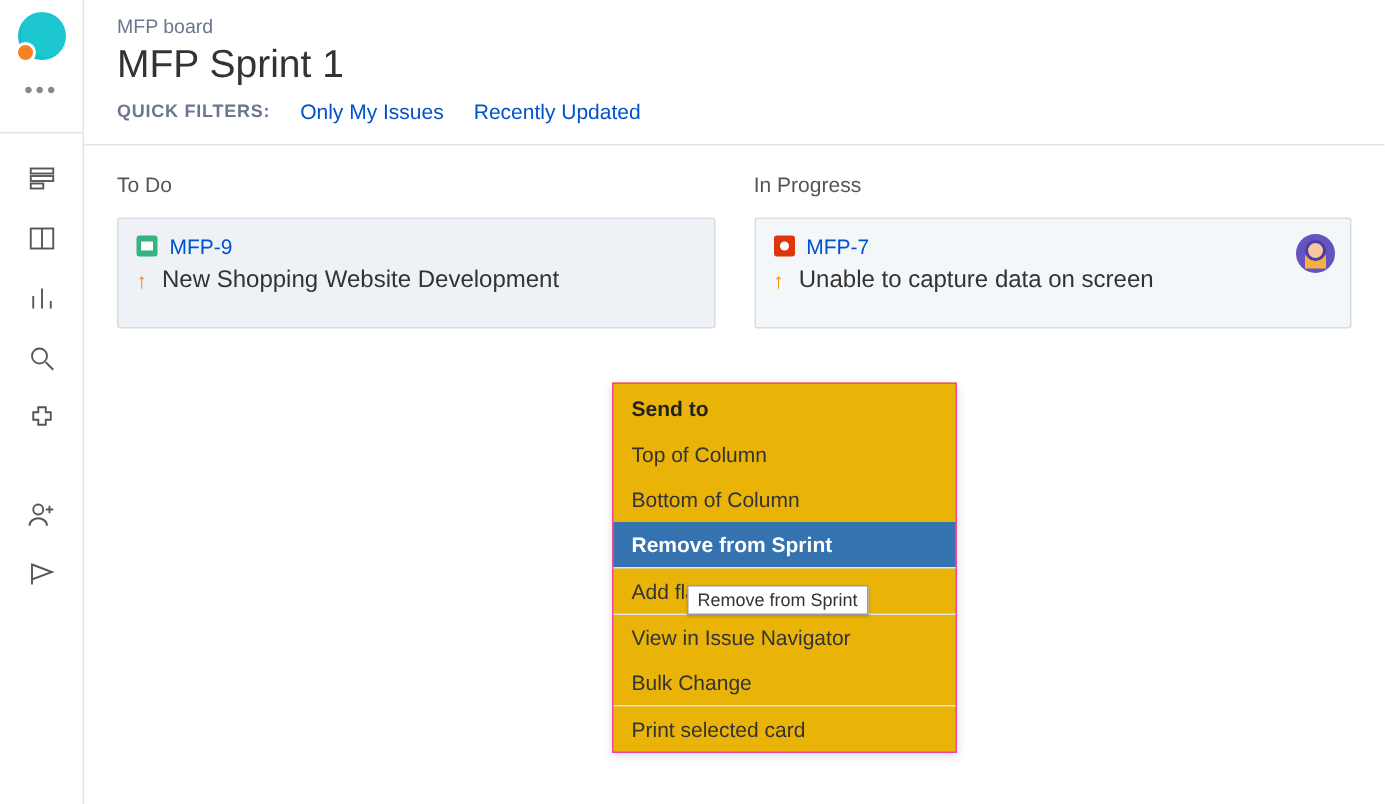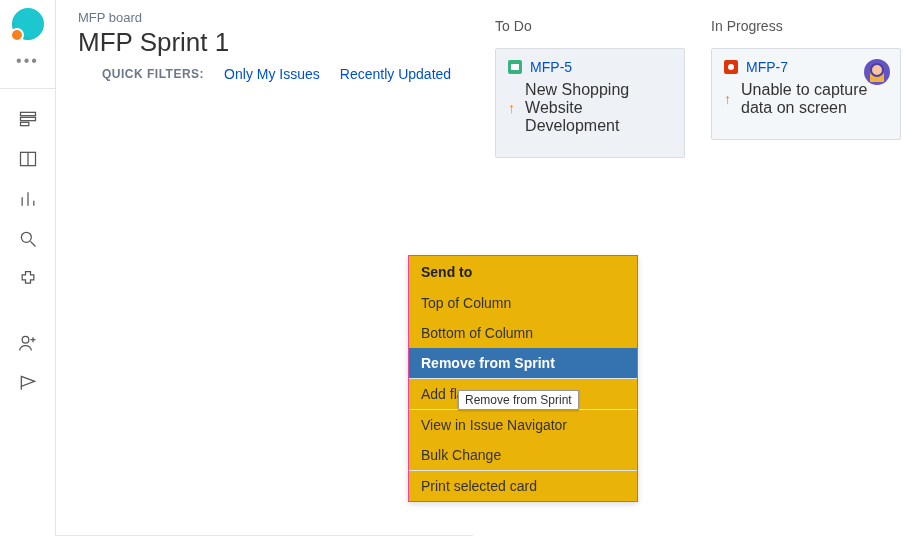--- a/index.html
+++ b/index.html
@@ -8,25 +8,25 @@
   
   .sidebar { width: 56px; border-right: 1px solid #e5e5e5; display: flex; flex-direction: column; align-items: center; padding-top: 8px; }
   .logo { width: 32px; height: 32px; border-radius: 50%; background: radial-gradient(circle at 60% 40%, #1cc7d0 60%, #0e9aa7 100%); position: relative; margin-bottom: 12px; }
   .logo::after { content:""; position:absolute; width:10px; height:10px; border-radius:50%; background:#f58220; left:-2px; bottom:-2px; border:2px solid #fff; }
   .dots { color:#888; letter-spacing:2px; font-size:16px; margin-bottom:14px; cursor:pointer; }
   .side-divider { width: 100%; border-top: 1px solid #e5e5e5; margin: 4px 0 10px; }
   .side-icon { width:24px; height:24px; margin: 8px 0; color:#555; cursor:pointer; display:flex; align-items:center; justify-content:center; }
   .side-icon svg { width:20px; height:20px; stroke:#555; fill:none; stroke-width:1.5; }
   .side-spacer { flex: 0 0 24px; }
   
-  .main { flex:1; display:flex; flex-direction:row; }
+  .main { flex:1; display:flex; flex-direction:column; }
   .header { padding: 10px 22px 14px; border-bottom: 1px solid #e5e5e5; }
   .board-name { color:#6b778c; font-size:13px; margin-bottom:2px; }
   .sprint-title { font-size:26px; color:#333; font-weight:400; margin-bottom:8px; }
-  .filters-row { display:flex; align-items:center; gap: 20px; font-size:14px;margin-left:24px; }
+  .filters-row { display:flex; align-items:center; gap: 20px; font-size:14px; }
   .filters-label { color:#6b778c; font-size:12px; letter-spacing:0.5px; font-weight:600; }
   .filter-link { color:#0052cc; cursor:pointer; }
   
   .board { flex:1; display:flex; padding: 18px 22px; gap: 26px; position:relative; }
   .column { flex:1; min-width:0; }
   .col-title { color:#555; font-size:14px; margin-bottom: 14px; }
   .card { border:1px solid #d7dde3; background:#f4f7fa; border-radius:2px; padding:10px 12px 22px; position:relative; }
   .card.selected { background:#eef2f6; }
   .card-top { display:flex; align-items:center; gap:8px; }
   .card-key { color:#0052cc; font-size:14px; cursor:pointer; }
@@ -117,21 +117,21 @@
       </div>
     </div>
 
     <div class="board">
 
       <div class="column">
         <div class="col-title">To Do</div>
         <div class="card selected">
           <div class="card-top">
             <span class="issue-icon story"></span>
-            <span class="card-key">MFP-5</span>
+            <span class="card-key">MFP-9</span>
           </div>
           <div class="card-body">
             <span class="priority-up">↑</span>
             <span class="card-summary">New Shopping Website Development</span>
           </div>
         </div>
       </div>
 
       <div class="column">
         <div class="col-title">In Progress</div>

